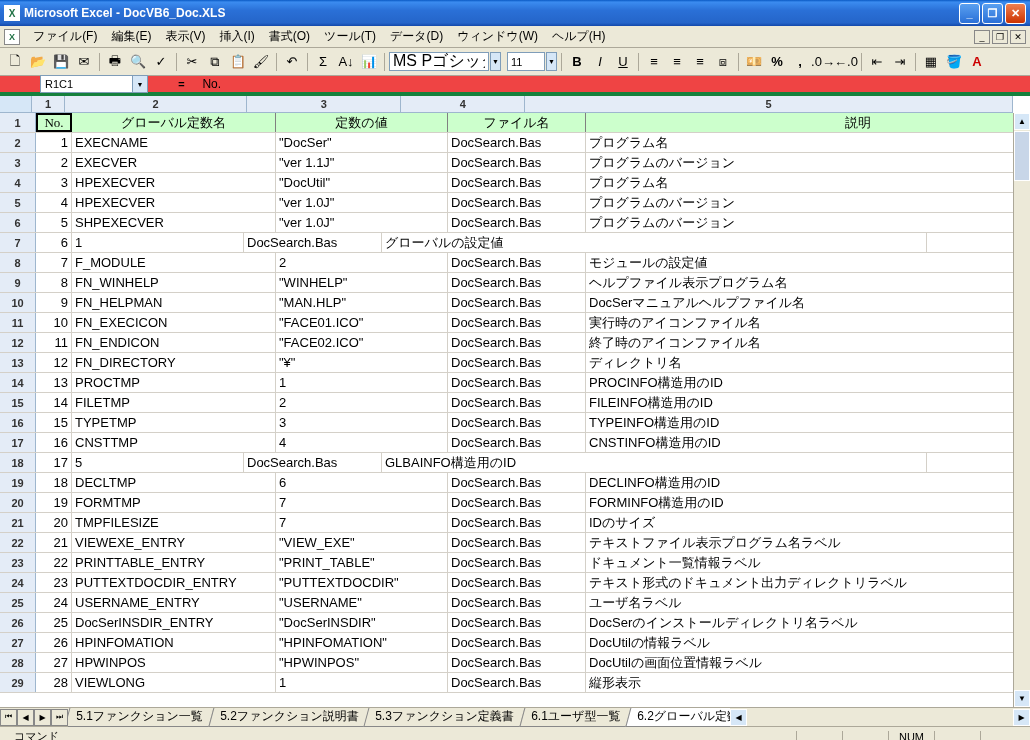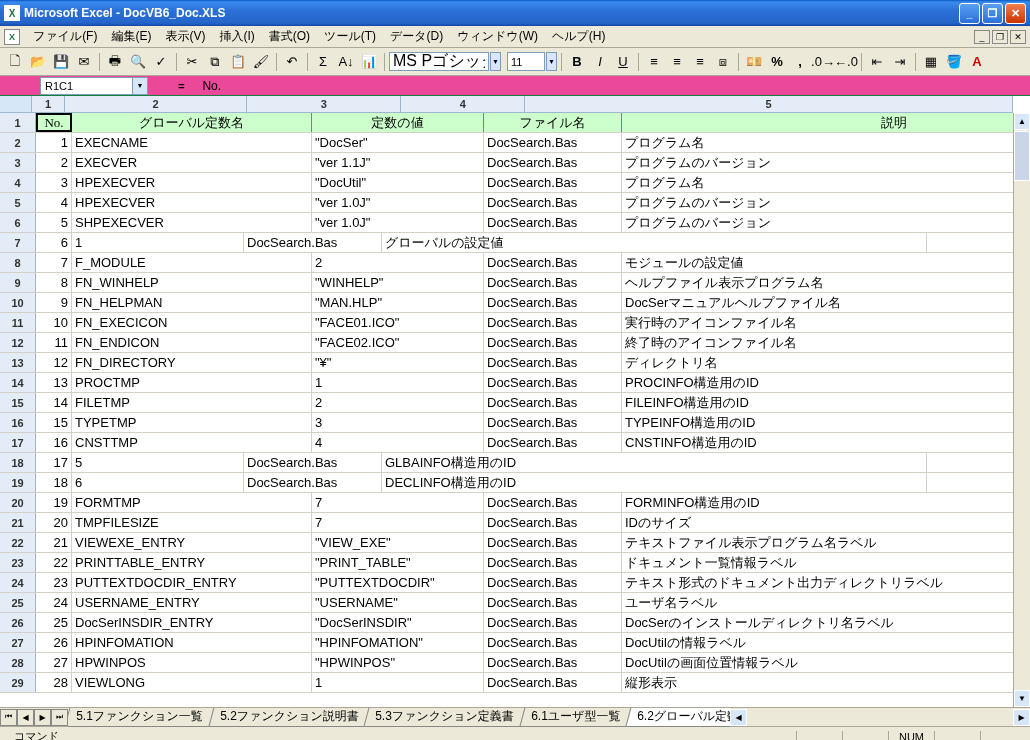--- a/index.html
+++ b/index.html
@@ -14,38 +14,38 @@
 .menubar .app-icon2 { width: 16px; height: 16px; background: #fff; border: 1px solid #888; margin-right: 6px; display: flex; align-items: center; justify-content: center; font-size: 9px; color: #207245; font-weight: bold; }
 .menubar .mitem { padding: 12px 7px; cursor: pointer; font-size: 12px; }
 .menubar .docbtns { margin-left: auto; display: flex; gap: 2px; }
 .menubar .docbtns span { width: 16px; height: 14px; border: 1px solid #888; background: #ece9d8; display: flex; align-items: center; justify-content: center; font-size: 9px; cursor: pointer; }
 .toolbar { background: #ece9d8; height: 28px; display: flex; align-items: center; padding: 0 4px; border-bottom: 1px solid #aca899; gap: 1px; overflow: hidden; }
 .toolbar .tbtn { width: 22px; height: 22px; display: flex; align-items: center; justify-content: center; cursor: pointer; border: 1px solid transparent; font-size: 13px; }
 .toolbar .sep { width: 1px; height: 18px; background: #aca899; margin: 0 3px; }
 .toolbar .fontsel { width: 100px; height: 19px; border: 1px solid #7f9db9; background: #fff; padding: 0 3px; font-size: 16px; }
 .toolbar .sizesel { width: 38px; height: 19px; border: 1px solid #7f9db9; background: #fff; padding: 0 3px; font-size: 11px; }
 .toolbar .dropbtn { width: 11px; height: 19px; border: 1px solid #7f9db9; background: #d6e7f7; display: flex; align-items: center; justify-content: center; font-size: 7px; cursor: pointer; }
-.formulabar { background: #ec4899; height: 20px; display: flex; align-items: center; border-bottom: 1px solid #15803d; }
+.formulabar { background: #ef4444; height: 20px; display: flex; align-items: center; border-bottom: 4px solid #15803d; }
 .formulabar .namebox { width: 93px; height: 18px; border: 1px solid #7f9db9; background: #fff; padding: 0 4px; font-size: 11px; margin-left: 40px; }
 .formulabar .namedrop { width: 15px; height: 18px; border: 1px solid #7f9db9; border-left: none; background: #d6e7f7; display: flex; align-items: center; justify-content: center; font-size: 7px; cursor: pointer; }
 .formulabar .fx { margin: 0 18px 0 30px; font-style: italic; font-weight: bold; font-size: 11px; }
 .formulabar .fcontent { font-size: 12px; }
 .grid { position: relative; background: #fff; height: 611px; overflow: hidden; }
 .colheads { display: flex; height: 17px; background: #e4ecf7; border-bottom: 1px solid #9eb6ce; position: absolute; top: 0; left: 0; right: 17px; }
 .colheads .corner { width: 36px; border-right: 1px solid #9eb6ce; background: #d6e7f7; }
 .colheads .ch { text-align: center; border-right: 1px solid #9eb6ce; font-size: 11px; display: flex; align-items: center; justify-content: center; font-weight: bold; color: #333; cursor: pointer; }
 .gridbody { position: absolute; top: 17px; left: 0; right: 17px; bottom: 0; overflow: hidden; }
 .row { display: flex; height: 20px; border-bottom: 1px solid #d4d0c8; }
 .row.header { background: #ccffcc; }
 .row .rh { width: 36px; background: #e4ecf7; border-right: 1px solid #9eb6ce; text-align: center; font-size: 11px; display: flex; align-items: center; justify-content: center; font-weight: bold; color: #333; cursor: pointer; flex-shrink: 0; }
 .row .cell { border-right: 1px solid #d4d0c8; padding: 0 3px; font-size: 13px; display: flex; align-items: center; overflow: hidden; white-space: nowrap; font-family: "ＭＳ Ｐゴシック","MS PGothic",sans-serif; flex-shrink: 0; }
 .row.header .cell { justify-content: center; font-family: "ＭＳ Ｐ明朝","MS PMincho",serif; border-right: 1px solid #808080; }
 .row .cell.num { justify-content: flex-end; }
 .row .cell.c1 { width: 36px; }
-.row .cell.c2 { width: 240px; }
+.row .cell.c2 { width: 204px; }
 .row .cell.c3 { width: 172px; }
 .row .cell.c4 { width: 138px; }
 .row .cell.c5 { width: 545px; }
 .row.header .cell.c1 { border: 2px solid #000; background: #ccffcc; }
 .vscroll { position: absolute; right: 0; top: 17px; bottom: 0; width: 17px; background: #ece9d8; border-left: 1px solid #aca899; }
 .vscroll .sbtn { height: 17px; border: 1px solid #fff; background: #d6e7f7; display: flex; align-items: center; justify-content: center; font-size: 8px; cursor: pointer; }
 .vscroll .thumb { height: 50px; margin-top: 1px; background: #c8d6e8; border: 1px solid #fff; cursor: pointer; }
 .tabbar { height: 19px; background: #ece9d8; display: flex; align-items: center; border-top: 1px solid #aca899; }
 .tabbar .navbtn { width: 17px; height: 17px; border: 1px solid #888; background: #ece9d8; display: flex; align-items: center; justify-content: center; font-size: 8px; cursor: pointer; }
 .tabbar .tabs { display: flex; flex: 1; overflow: hidden; align-items: flex-end; height: 19px; }
@@ -306,20 +306,21 @@
       <div class="row">
         <div class="rh">18</div>
         <div class="cell c1 num">17</div>
         <div class="cell c3">5</div>
         <div class="cell c4">DocSearch.Bas</div>
         <div class="cell c5">GLBAINFO構造用のID</div>
       </div>
       <div class="row">
         <div class="rh">19</div>
         <div class="cell c1 num">18</div>
+        <div class="cell c2">DECLTMP</div>
         <div class="cell c3">6</div>
         <div class="cell c4">DocSearch.Bas</div>
         <div class="cell c5">DECLINFO構造用のID</div>
       </div>
       <div class="row">
         <div class="rh">20</div>
         <div class="cell c1 num">19</div>
         <div class="cell c2">FORMTMP</div>
         <div class="cell c3">7</div>
         <div class="cell c4">DocSearch.Bas</div>

